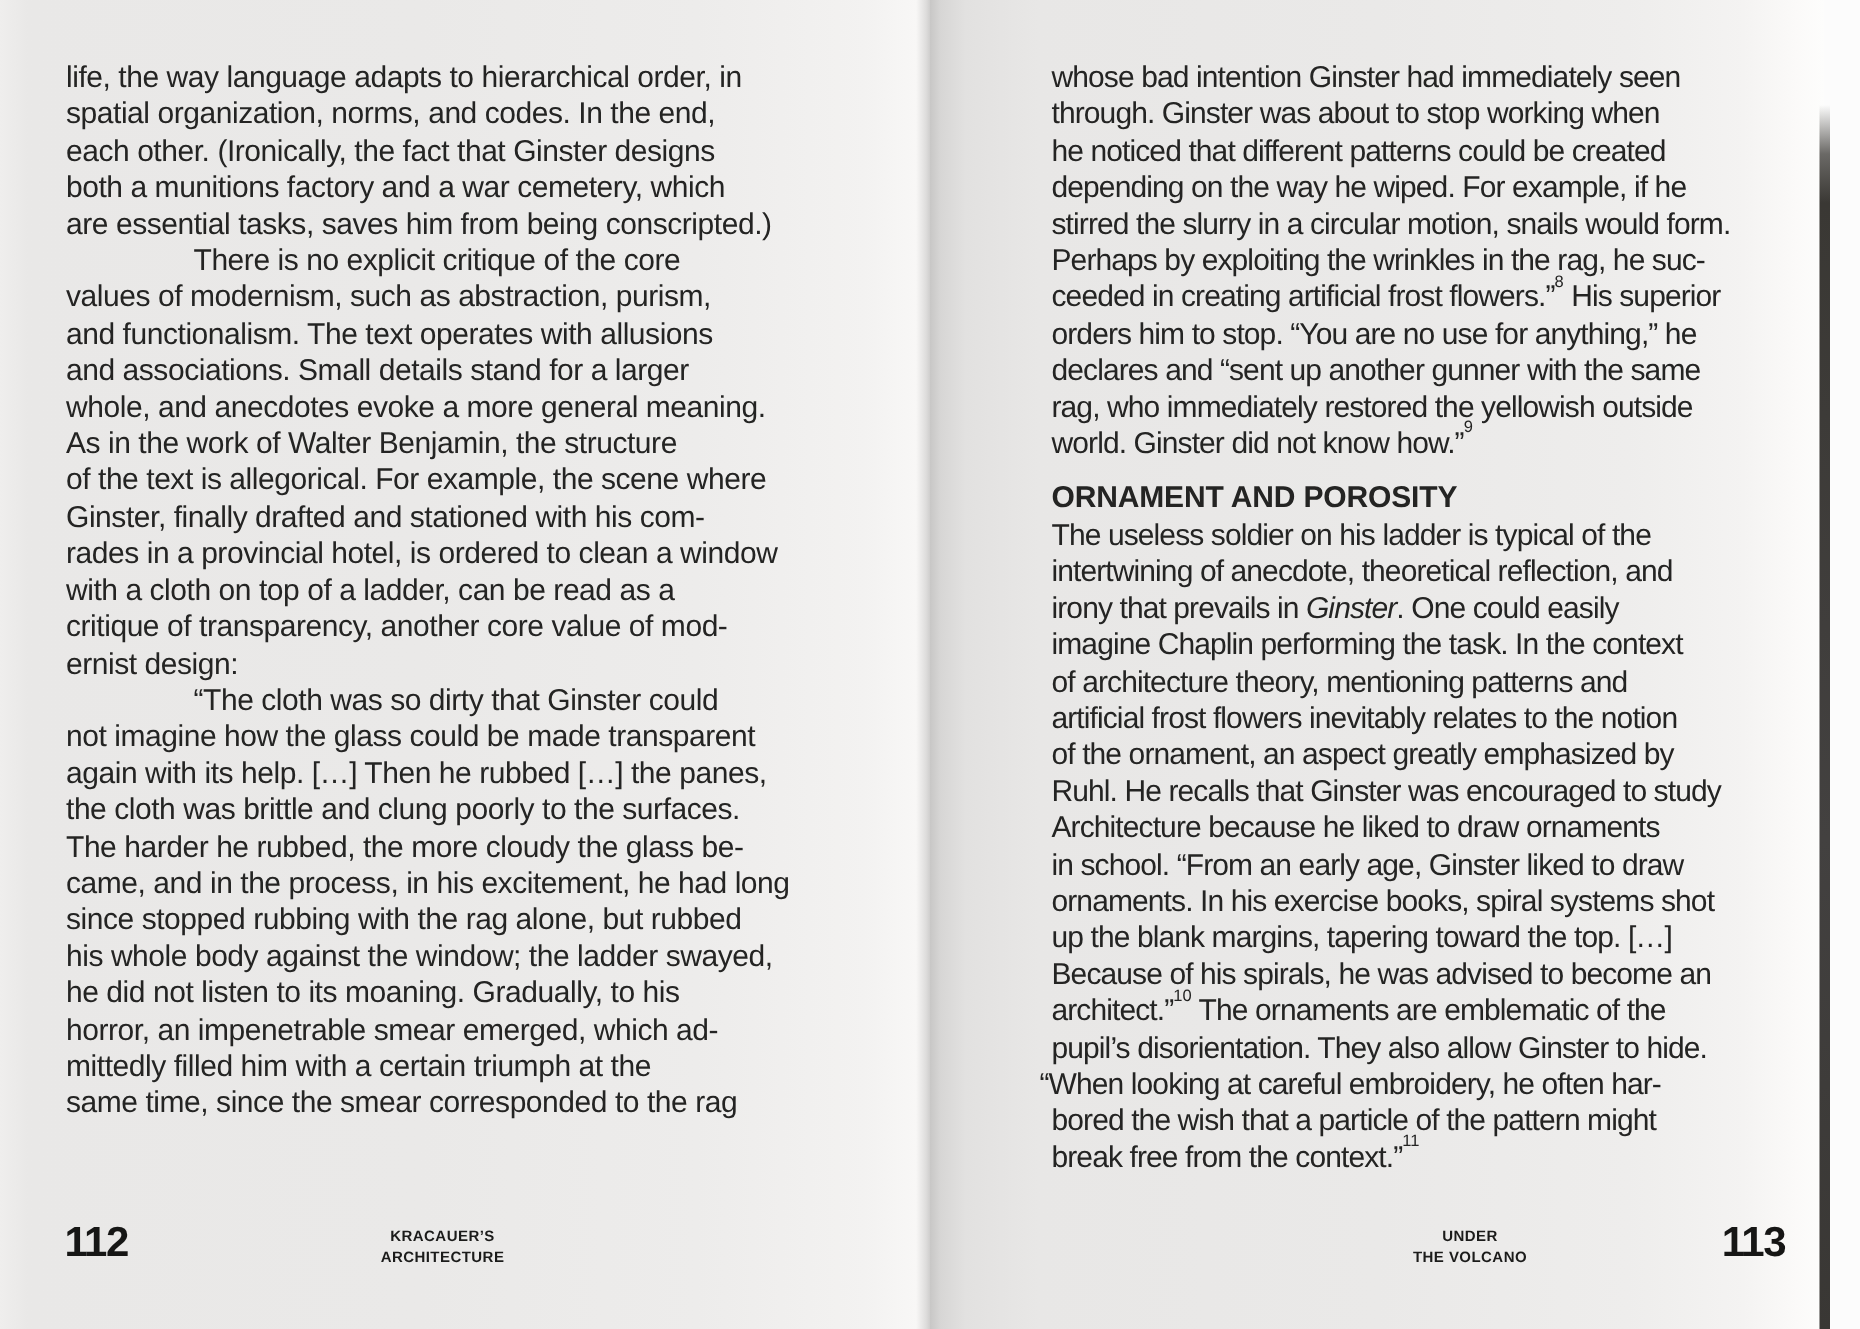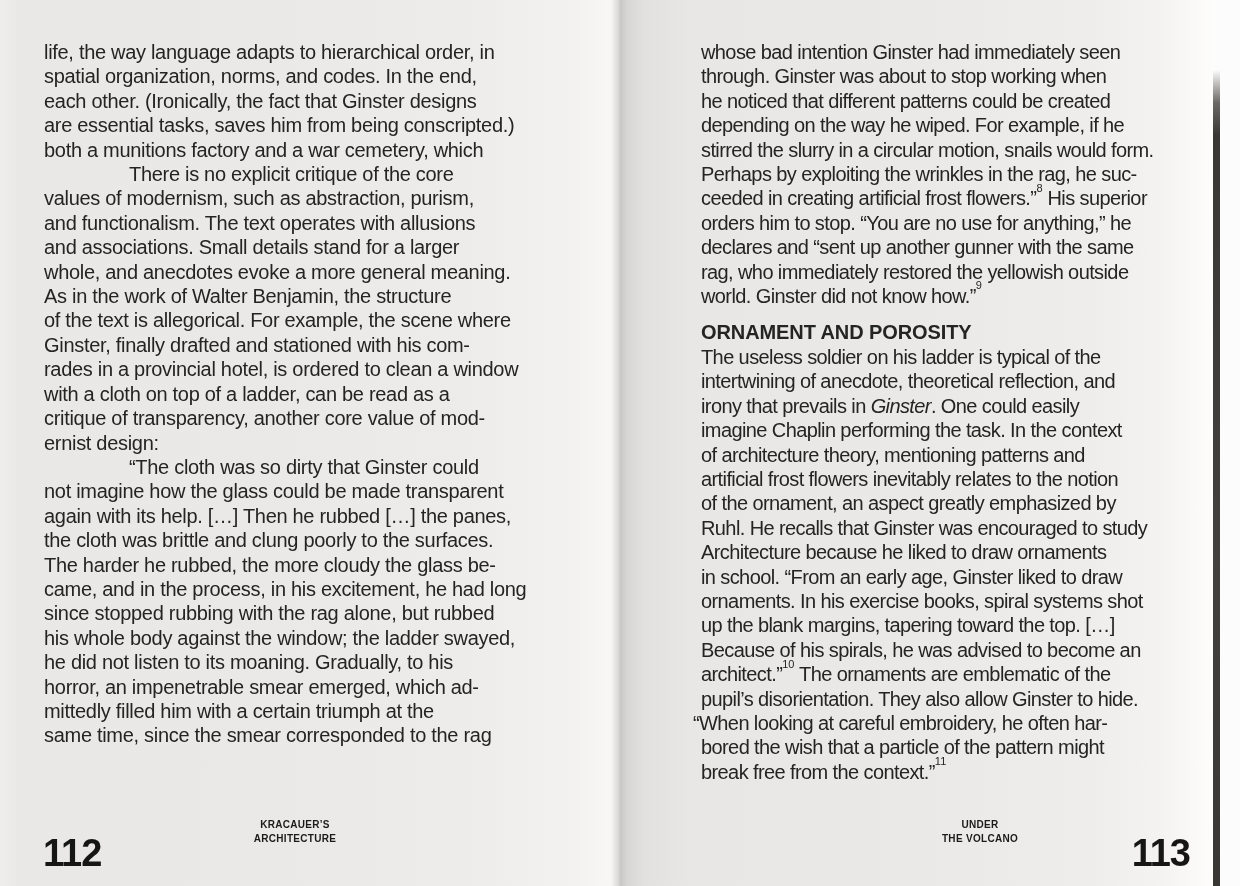--- a/index.html
+++ b/index.html
@@ -37,21 +37,21 @@
   .line{white-space:nowrap;}
   .line.indent{padding-left:85px;}
   .line.hang{margin-left:-8px;}
   .line.heading{font-weight:700;letter-spacing:-0.1px;margin-top:12px;}
   .line sup{font-size:11px;line-height:0;position:relative;top:-6px;letter-spacing:0;}
   .line em{font-style:italic;}
 
   
   .folio{
     position:absolute;top:812px;
-    font-size:38px;font-weight:700;letter-spacing:-1px;color:#161615;margin-top:20px;
+    font-size:28px;font-weight:700;letter-spacing:-1px;color:#161615;
   }
   .folio-left{left:43px;}
   .folio-right{right:50px;}
   .running-head{
     position:absolute;top:818px;width:240px;
     text-align:center;font-size:10px;line-height:13.5px;
     font-weight:700;letter-spacing:0.3px;color:#1b1b1a;
   }
   .rh-left{left:175px;}
   .rh-right{left:860px;}
@@ -62,22 +62,22 @@
 <div class="spread">
 
   <div class="page page-left"></div>
   <div class="page page-right"></div>
   <div class="edge-strip"></div>
 
   <div class="page-text left-text">
       <div class="line">life, the way language adapts to hierarchical order, in</div>
       <div class="line">spatial organization, norms, and codes. In the end,</div>
       <div class="line">each other. (Ironically, the fact that Ginster designs</div>
+      <div class="line">both a munitions factory and a war cemetery, which</div>
       <div class="line">are essential tasks, saves him from being conscripted.)</div>
-      <div class="line">both a munitions factory and a war cemetery, which</div>
       <div class="line indent">There is no explicit critique of the core</div>
       <div class="line">values of modernism, such as abstraction, purism,</div>
       <div class="line">and functionalism. The text operates with allusions</div>
       <div class="line">and associations. Small details stand for a larger</div>
       <div class="line">whole, and anecdotes evoke a more general meaning.</div>
       <div class="line">As in the work of Walter Benjamin, the structure</div>
       <div class="line">of the text is allegorical. For example, the scene where</div>
       <div class="line">Ginster, finally drafted and stationed with his com-</div>
       <div class="line">rades in a provincial hotel, is ordered to clean a window</div>
       <div class="line">with a cloth on top of a ladder, can be read as a</div>

